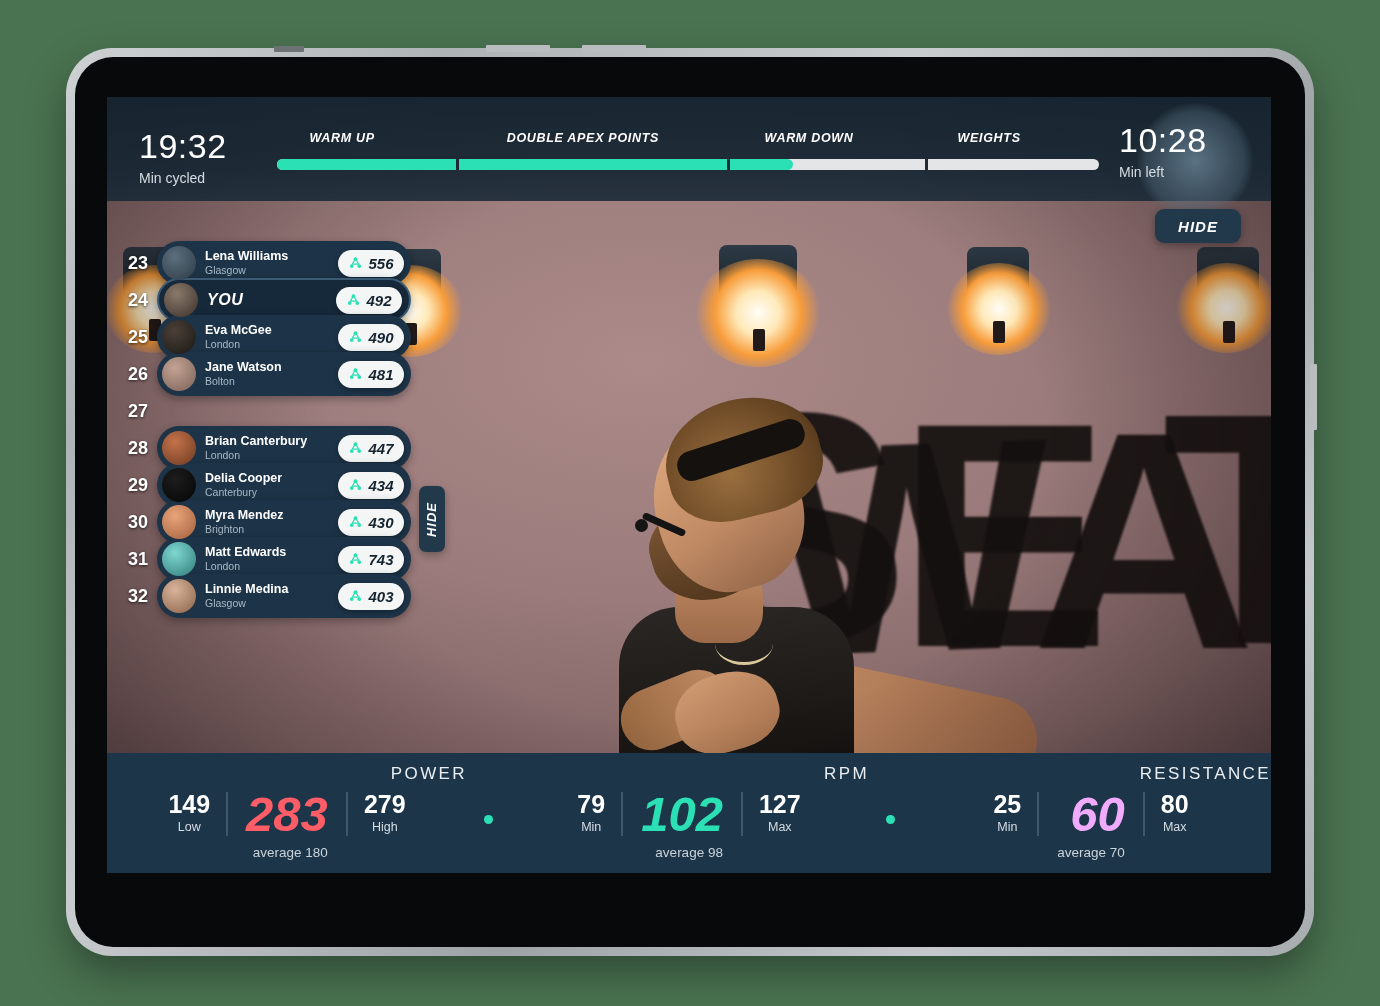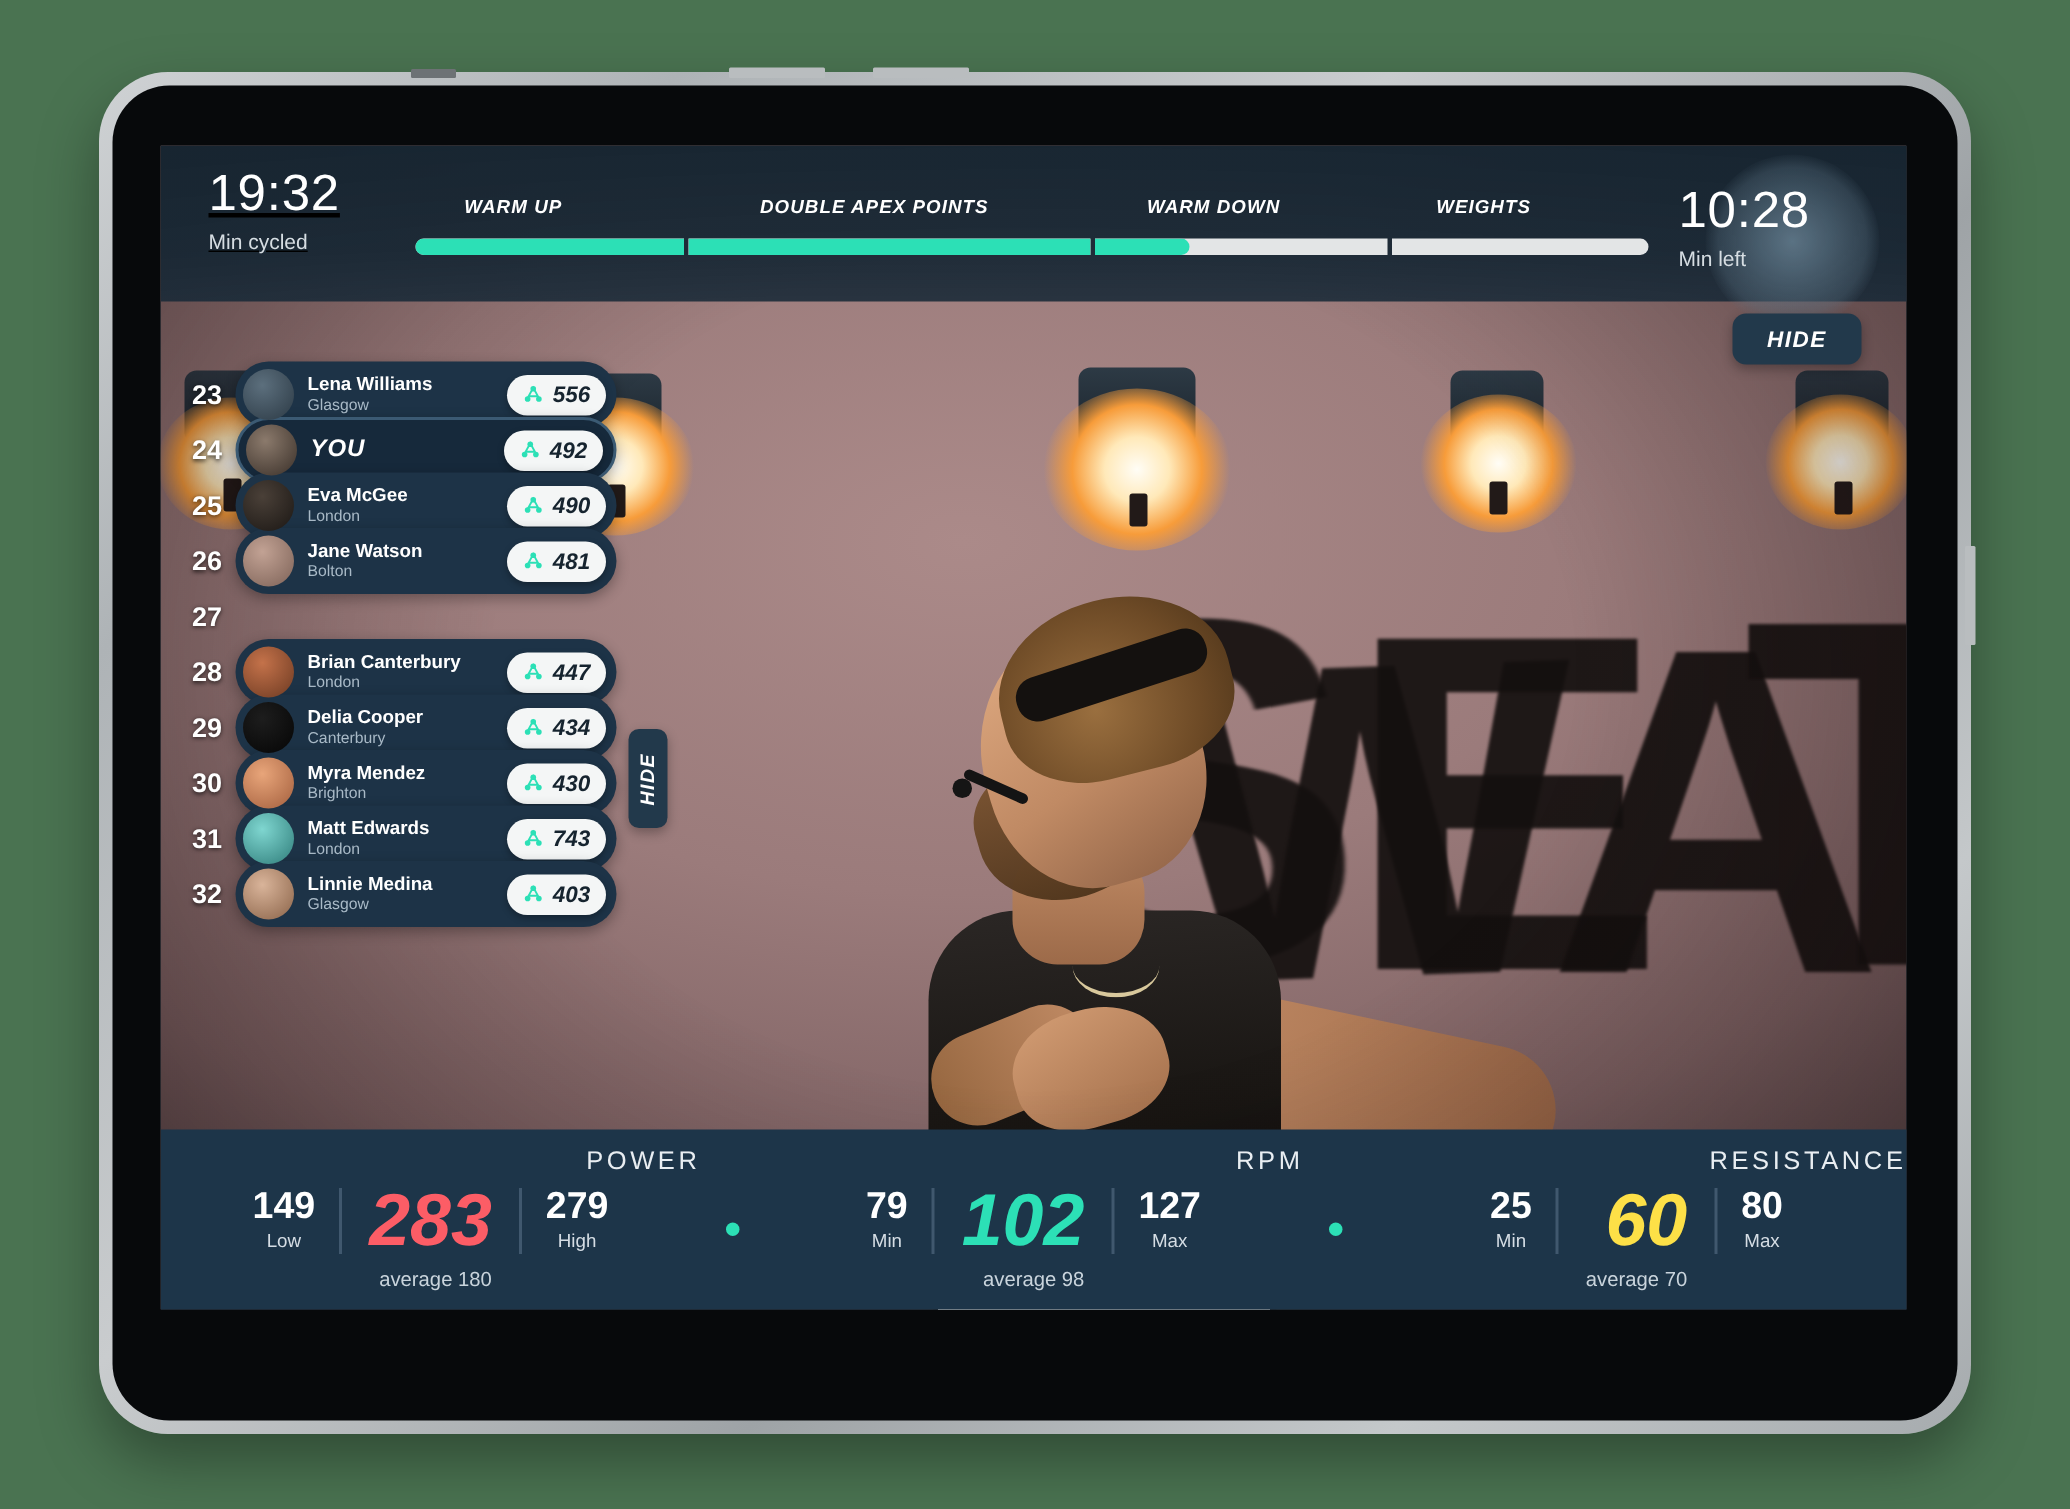--- a/index.html
+++ b/index.html
@@ -114,21 +114,21 @@
   }
   #bike-base{ position:absolute; left:128px; top:556px; width:260px; height:40px;
               background:linear-gradient(180deg,#2c2e30,#17191b); border-radius:8px; }
 
   
   #header{
     position:absolute; left:0; top:0; width:100%; height:104px;
     background:linear-gradient(180deg, rgba(21,36,48,.97) 0%, rgba(22,38,51,.93) 68%, rgba(24,41,55,.88) 100%);
     z-index:6;
   }
-  #header-timer-left{ position:absolute; left:32px; top:15px; width:120px;text-decoration:underline; }
+  #header-timer-left{ position:absolute; left:32px; top:32px; width:120px; }
   #header-timer-right{ position:absolute; right:30px; top:26px; width:122px; text-align:left; }
   .big-time{ font-size:34px; font-weight:400; color:#fff; letter-spacing:.5px; line-height:1; }
   .time-sub{ font-size:14px; color:#d6dde2; margin-top:7px; }
   #timer-halo{
     position:absolute; right:18px; top:6px; width:116px; height:116px; border-radius:50%;
     background:radial-gradient(circle,#5a7283 0%, rgba(90,114,131,.35) 60%, rgba(90,114,131,0) 72%);
   }
 
   #progress-wrap{ position:absolute; left:170px; right:172px; top:34px; height:56px; }
   #segment-labels{ position:relative; height:20px; }
@@ -548,21 +548,21 @@
           </div>
           <div class="metric-group">
             <div class="metric-title">RESISTANCE</div>
             <div class="metric-row">
               <div class="stat">
                 <div class="stat-num">25</div>
                 <div class="stat-lbl">Min</div>
               </div>
               <div class="divider"></div>
               <div class="main-stat">
-                <div class="main-num" style="color: #fde047;">60</div>
+                <div class="main-num" style="color: #f0abfc;">60</div>
                 <div class="main-avg">average 70</div>
               </div>
               <div class="divider"></div>
               <div class="stat">
                 <div class="stat-num">80</div>
                 <div class="stat-lbl">Max</div>
               </div>
             </div>
           </div>
         </div>

